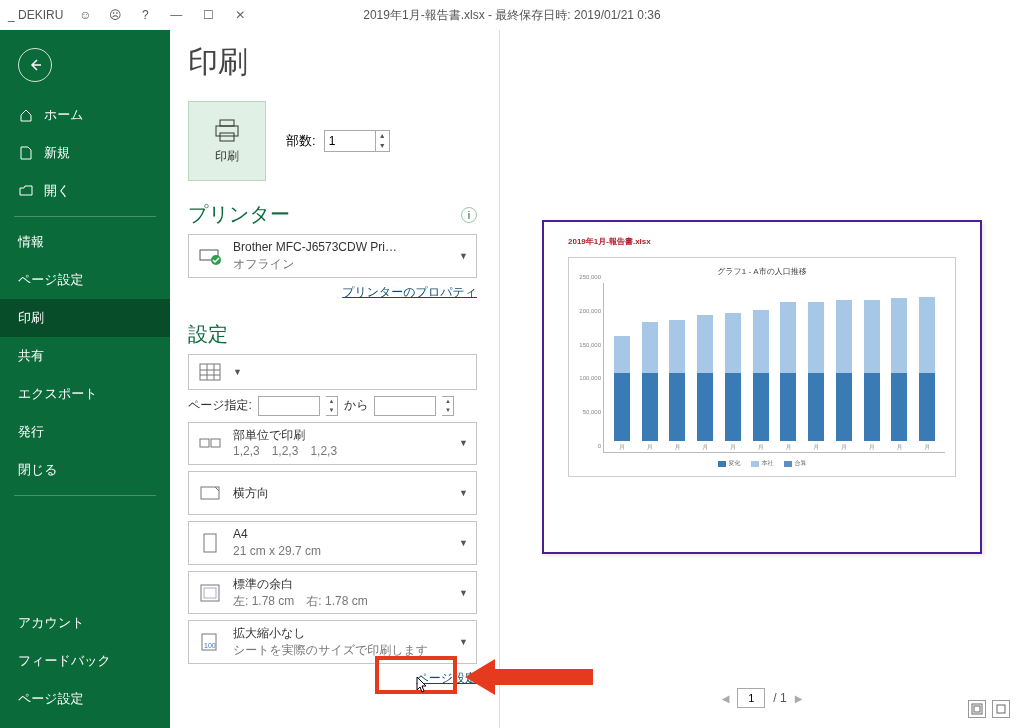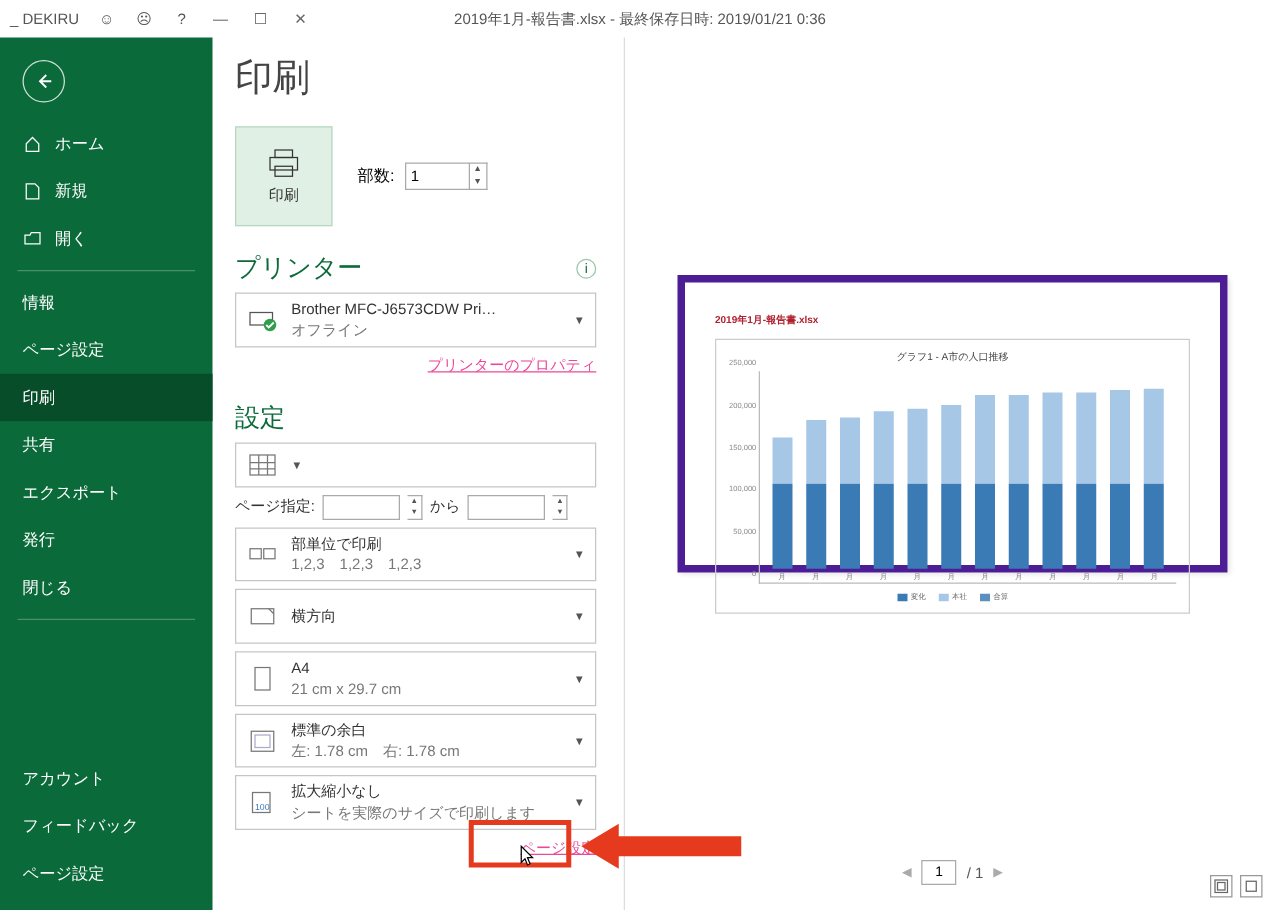--- a/index.html
+++ b/index.html
@@ -27,30 +27,30 @@
 .spinner input{width:52px;height:22px;border:1px solid #aaa;padding:0 4px;font-size:12px}
 .spinner .arrows{width:14px;height:22px;border:1px solid #aaa;border-left:none;display:flex;flex-direction:column}
 .spinner .arrows span{flex:1;font-size:7px;text-align:center;line-height:10px;color:#555}
 .section-h{color:#0b6a3a;font-size:20px;font-weight:normal;margin:20px 0 6px 0;display:flex;align-items:center;justify-content:space-between}
 .info-i{width:16px;height:16px;border:1px solid #9cc6a9;border-radius:50%;color:#0b6a3a;font-size:11px;display:flex;align-items:center;justify-content:center}
 .dropdown{border:1px solid #c5c5c5;background:#fff;display:flex;align-items:center;padding:4px 8px;gap:10px;position:relative;margin-bottom:6px}
 .dropdown .dd-icn{width:26px;height:26px;display:flex;align-items:center;justify-content:center;color:#666;flex-shrink:0}
 .dropdown .dd-text{flex:1;font-size:12px;color:#333;line-height:1.4;overflow:hidden}
 .dropdown .dd-text .sub{color:#777}
 .dropdown .dd-arrow{font-size:9px;color:#555}
-.link{color:#ec4899;text-decoration:underline;font-size:12px;text-align:right;display:block;margin-bottom:4px;cursor:pointer}
+.link{color:#0c4a6e;text-decoration:underline;font-size:12px;text-align:right;display:block;margin-bottom:4px;cursor:pointer}
 .pages-row{display:flex;align-items:center;gap:6px;font-size:12px;color:#333;margin:4px 0 6px 0}
 .pages-row input{width:62px;height:20px;border:1px solid #aaa;font-size:11px}
 .pages-row .mini-arrows{width:12px;height:20px;border:1px solid #aaa;border-left:none;display:flex;flex-direction:column}
 .pages-row .mini-arrows span{flex:1;font-size:6px;text-align:center;line-height:9px;color:#555}
 .highlight-box{position:absolute;border:4px solid #e63a1f;pointer-events:none}
 .cursor{position:absolute;width:16px;height:20px}
 .arrow-callout{position:absolute;color:#e63a1f}
 .preview{flex:1;display:flex;flex-direction:column;align-items:center;padding:30px 20px 10px 20px}
-.page{width:440px;height:238px;border:6px solid #4c1d95;background:#fff;box-shadow:2px 2px 4px rgba(0,0,0,.1);padding:24px 24px;margin-top:160px}
+.page{width:440px;height:334px;border:2px solid #4c1d95;background:#fff;box-shadow:2px 2px 4px rgba(0,0,0,.1);padding:14px 24px;margin-top:160px}
 .page-title{font-size:8px;color:#b02030;font-weight:bold;margin-bottom:10px}
 .chart-box{border:1px solid #ccc;padding:8px 10px}
 .chart-title{text-align:center;font-size:8px;color:#444;margin-bottom:6px}
 .chart-area{position:relative;height:170px;border-left:1px solid #bbb;border-bottom:1px solid #bbb;margin-left:24px}
 .ylabel{position:absolute;right:100%;font-size:6px;color:#888;transform:translateY(-50%);padding-right:3px;white-space:nowrap}
 .bars{display:flex;align-items:flex-end;height:100%;gap:0;padding:0 4px}
 .bar-group{flex:1;display:flex;flex-direction:column;justify-content:flex-end;align-items:center;height:100%}
 .bar{width:16px;position:relative}
 .seg-top{background:#a7c7e6}
 .seg-bot{background:#3a7ab5}

